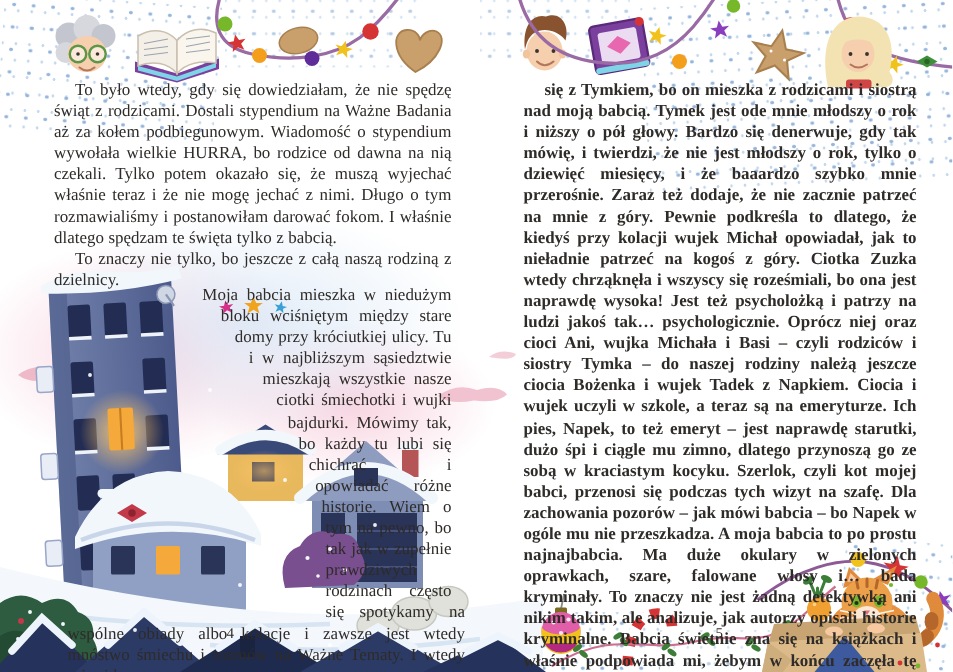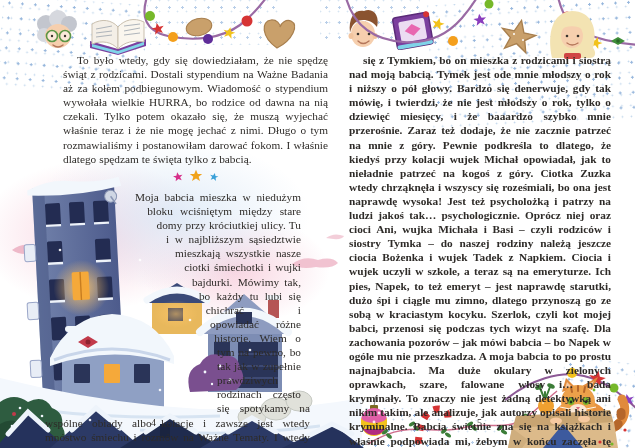--- a/index.html
+++ b/index.html
@@ -11,21 +11,21 @@
       background-image:
         radial-gradient(circle, rgba(90,140,200,.85) 1px, transparent 1.4px),
         radial-gradient(circle, rgba(140,180,220,.7) .8px, transparent 1.1px);
       background-size:13px 15px, 9px 11px;
       background-position:0 0, 5px 6px;}
   .sp.light{opacity:.5}
   
   .body{margin:0;font-size:11.3px;line-height:14.1px;text-align:justify;
         hyphens:auto;-webkit-hyphens:auto;word-spacing:.2px;}
   .ind{text-indent:14px;}
-  .leftcol{position:absolute;left:63px;top:53px;width:265px;}
+  .leftcol{position:absolute;left:36px;top:53px;width:265px;}
   .stars{text-align:center;margin-top:3px;height:14px;}
   .para3wrap{position:absolute;left:45px;top:190px;width:265px;height:212px;}
   .wrapL{float:left;width:172px;height:212px;
          shape-outside:polygon(0px 0px,70px 0px,96px 28px,116px 58px,138px 92px,156px 128px,168px 168px,172px 212px,0px 212px);
          shape-margin:5px;}
   .wrapR{float:right;width:9px;height:180px;margin-top:30px;}
   .rightcol{position:absolute;left:349px;top:53px;width:262px;font-weight:bold;}
   .pn{position:absolute;top:417px;font-size:10px;color:#2e2b28;}
   .pn.l{left:151px;} .pn.r{left:477px;}
 </style>
@@ -401,20 +401,21 @@
         </g>
       <g fill="#76b82a">
           <circle cx="612" cy="444" r="1.6"></circle>
           <circle cx="594" cy="390" r="1.4"></circle>
         </g>
     </g>
   </svg>
 
   <div class="leftcol">
     <p class="body ind">To było wtedy, gdy się dowiedziałam, że nie spędzę świąt z rodzicami. Dostali stypendium na Ważne Badania aż za kołem podbiegunowym. Wiadomość o stypendium wywołała wielkie HURRA, bo rodzice od dawna na nią czekali. Tylko potem okazało się, że muszą wyjechać właśnie teraz i że nie mogę jechać z nimi. Długo o tym rozmawialiśmy i postanowiłam darować fokom. I właśnie dlatego spędzam te święta tylko z babcią.</p>
+    <p class="body ind">To znaczy nie tylko, bo jeszcze z całą naszą rodziną z dzielnicy.</p>
     <div class="stars">
       <svg width="64" height="14" viewBox="0 0 64 14">
         <use href="#st" x="0" y="0" transform="translate(14,8) scale(.48) rotate(-10)" fill="#d6308a"></use>
         <use href="#st" transform="translate(32,7) scale(.62)" fill="#f0a31c"></use>
         <use href="#st" transform="translate(50,8) scale(.42) rotate(12)" fill="#3aa0d8"></use>
       </svg>
     </div>
   </div>
 
   <div class="para3wrap">

